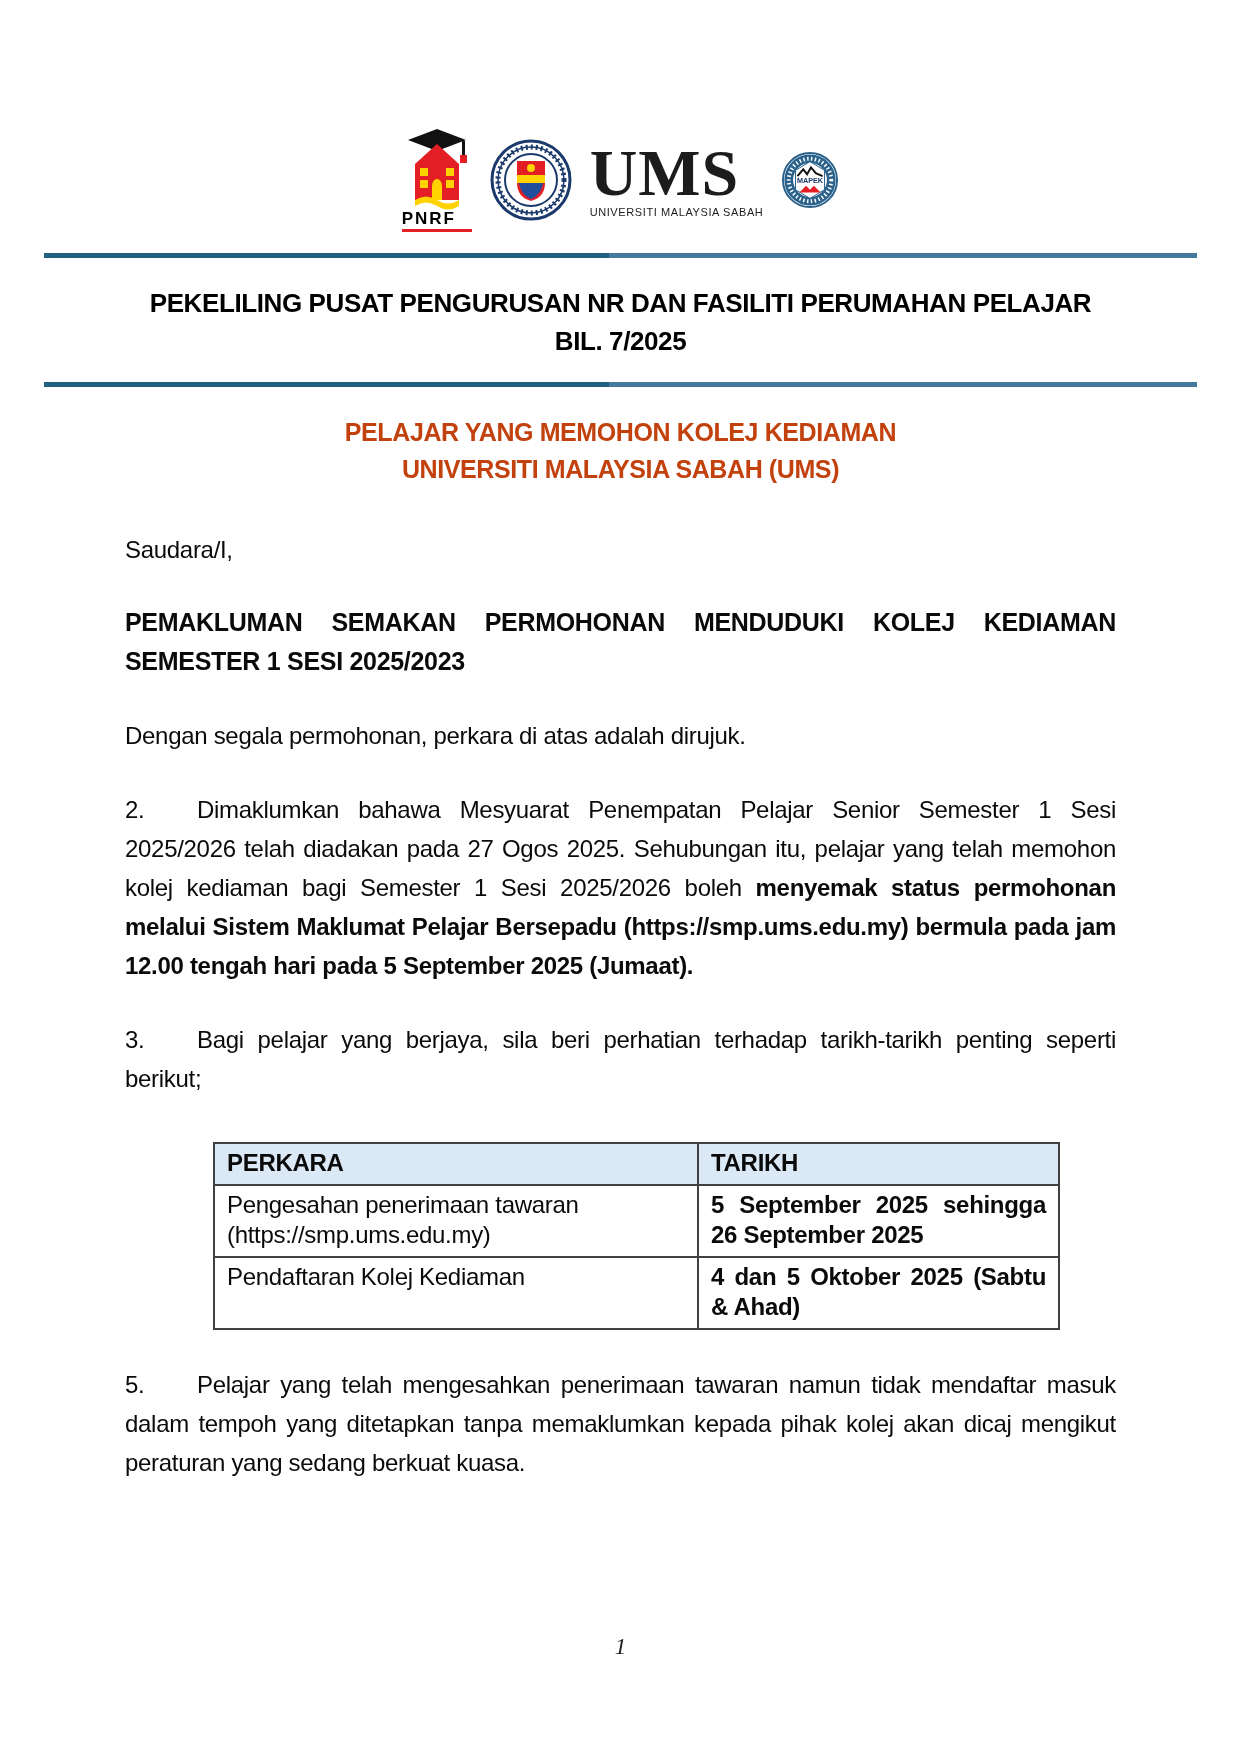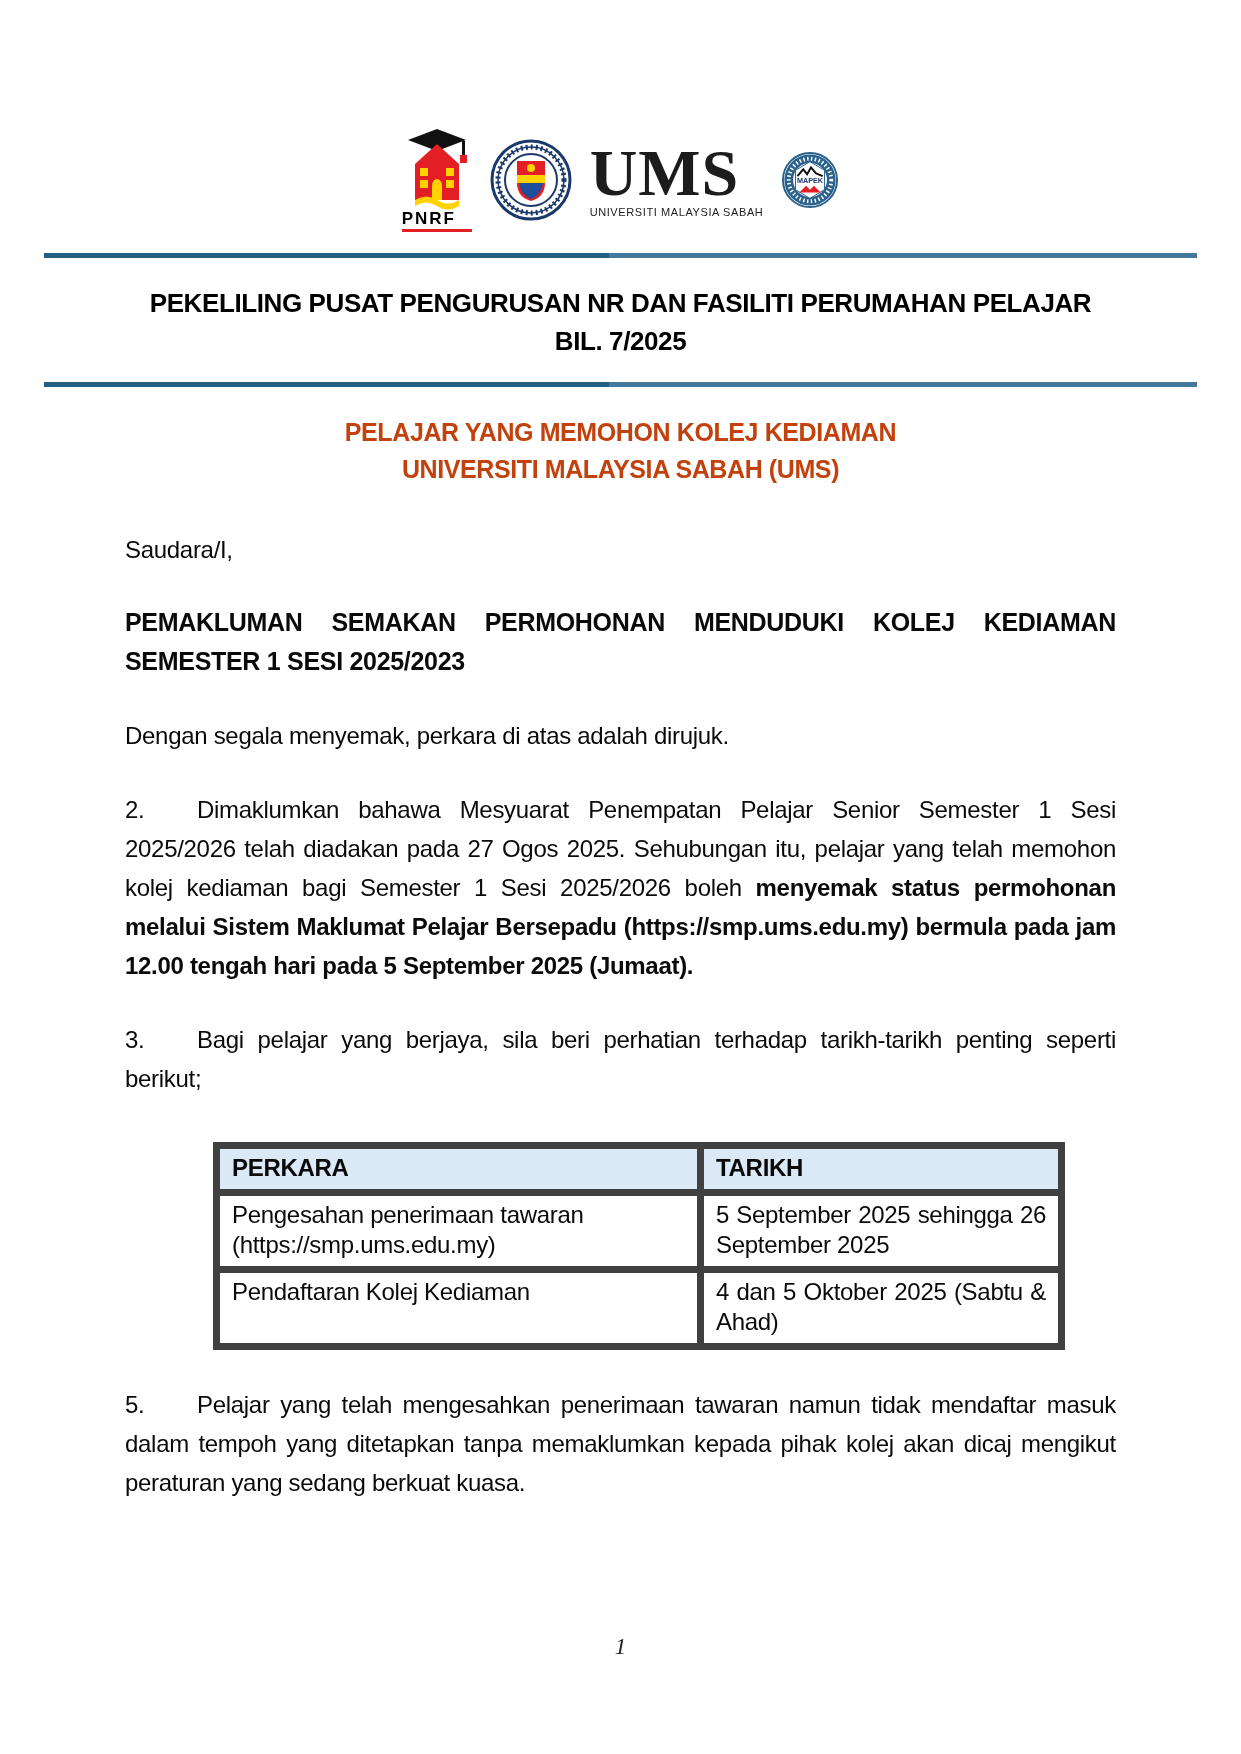--- a/index.html
+++ b/index.html
@@ -63,27 +63,27 @@
 
   
   table.dates {
     border-collapse:collapse; margin:44px 0 0 88px; width:845px;
     font-size:24px; line-height:30px; letter-spacing:-0.3px;
     table-layout:fixed;
   }
   table.dates col.c1 { width:484px; }
   table.dates col.c2 { width:361px; }
   table.dates th, table.dates td {
-    border:7px solid #404040; padding:4px 12px 6px 12px;
+    border:2px solid #404040; padding:4px 12px 6px 12px;
     vertical-align:top; text-align:left;
   }
   table.dates th {
     background:var(--table_header_bg,#dbe8f5); font-weight:bold;
   }
-  table.dates td.justify { text-align:justify; }
+  table.dates td.justify { text-align:justify;font-weight:bold; }
 
   
   .page-number {
     position:absolute; bottom:94px; left:0; right:0; text-align:center;
     font-family:"Liberation Serif", serif; font-style:italic;
     font-size:23px; color:#222;
   }
 </style>
 </head>
 <body>
@@ -152,21 +152,21 @@
     <div>PELAJAR YANG MEMOHON KOLEJ KEDIAMAN</div>
     <div>UNIVERSITI MALAYSIA SABAH (UMS)</div>
   </div>
 
   <div class="content">
 
     <p class="salutation" style="margin:42px 0 0 0;">Saudara/I,</p>
 
     <p class="announce-heading" style="margin-bottom:0;">PEMAKLUMAN SEMAKAN PERMOHONAN MENDUDUKI KOLEJ KEDIAMAN SEMESTER 1 SESI 2025/2023</p>
 
-    <p class="para" style="margin-bottom:0;">Dengan segala menyemak, perkara di atas adalah dirujuk.</p>
+    <p class="para" style="margin-bottom:0;">Dengan segala permohonan, perkara di atas adalah dirujuk.</p>
 
     <p class="para" style="margin-bottom:0;"><span class="num">2.</span><span>Dimaklumkan bahawa Mesyuarat Penempatan Pelajar Senior Semester 1 Sesi 2025/2026 telah diadakan pada 27 Ogos 2025. Sehubungan itu, pelajar yang telah memohon kolej kediaman bagi Semester 1 Sesi 2025/2026 boleh </span><strong>menyemak status permohonan melalui Sistem Maklumat Pelajar Bersepadu (https://smp.ums.edu.my) bermula pada jam 12.00 tengah hari pada 5 September 2025 (Jumaat).</strong></p>
 
     <p class="para" style="margin-bottom:8px;"><span class="num">3.</span><span>Bagi pelajar yang berjaya, sila beri perhatian terhadap tarikh-tarikh penting seperti berikut;</span></p>
 
     <table class="dates">
       <colgroup>
           <col class="c1">
           <col class="c2">
         </colgroup>

